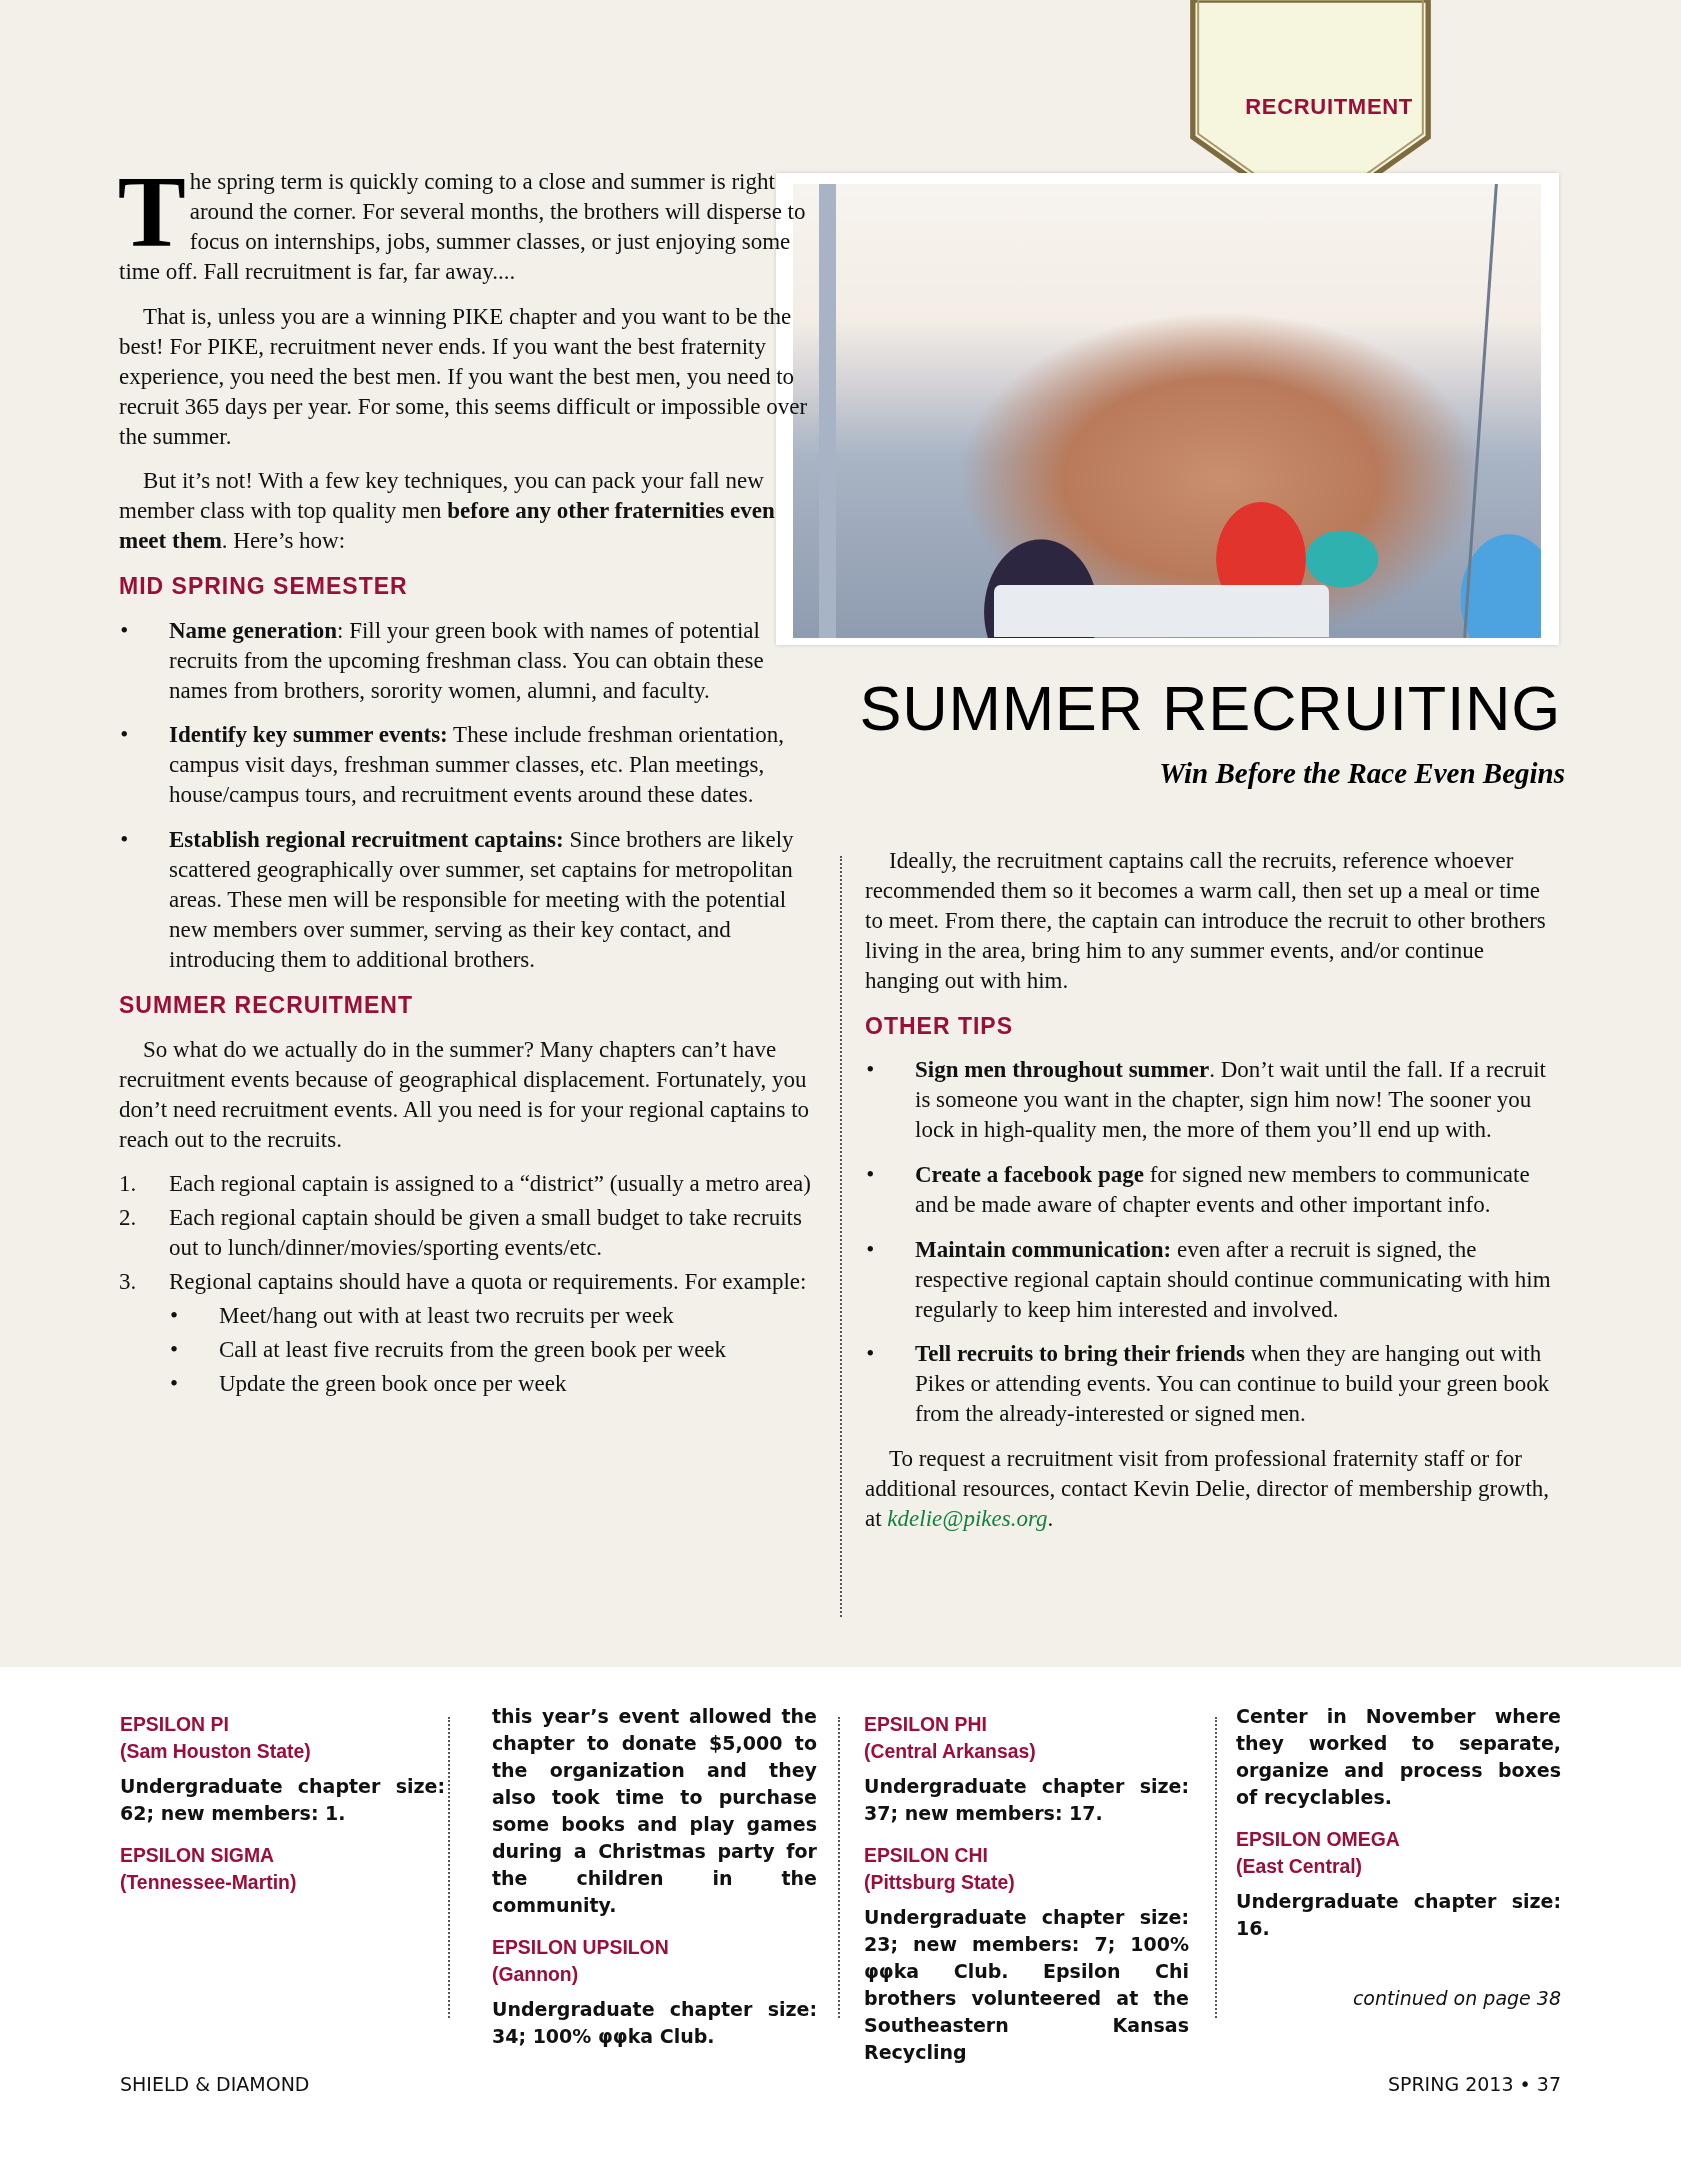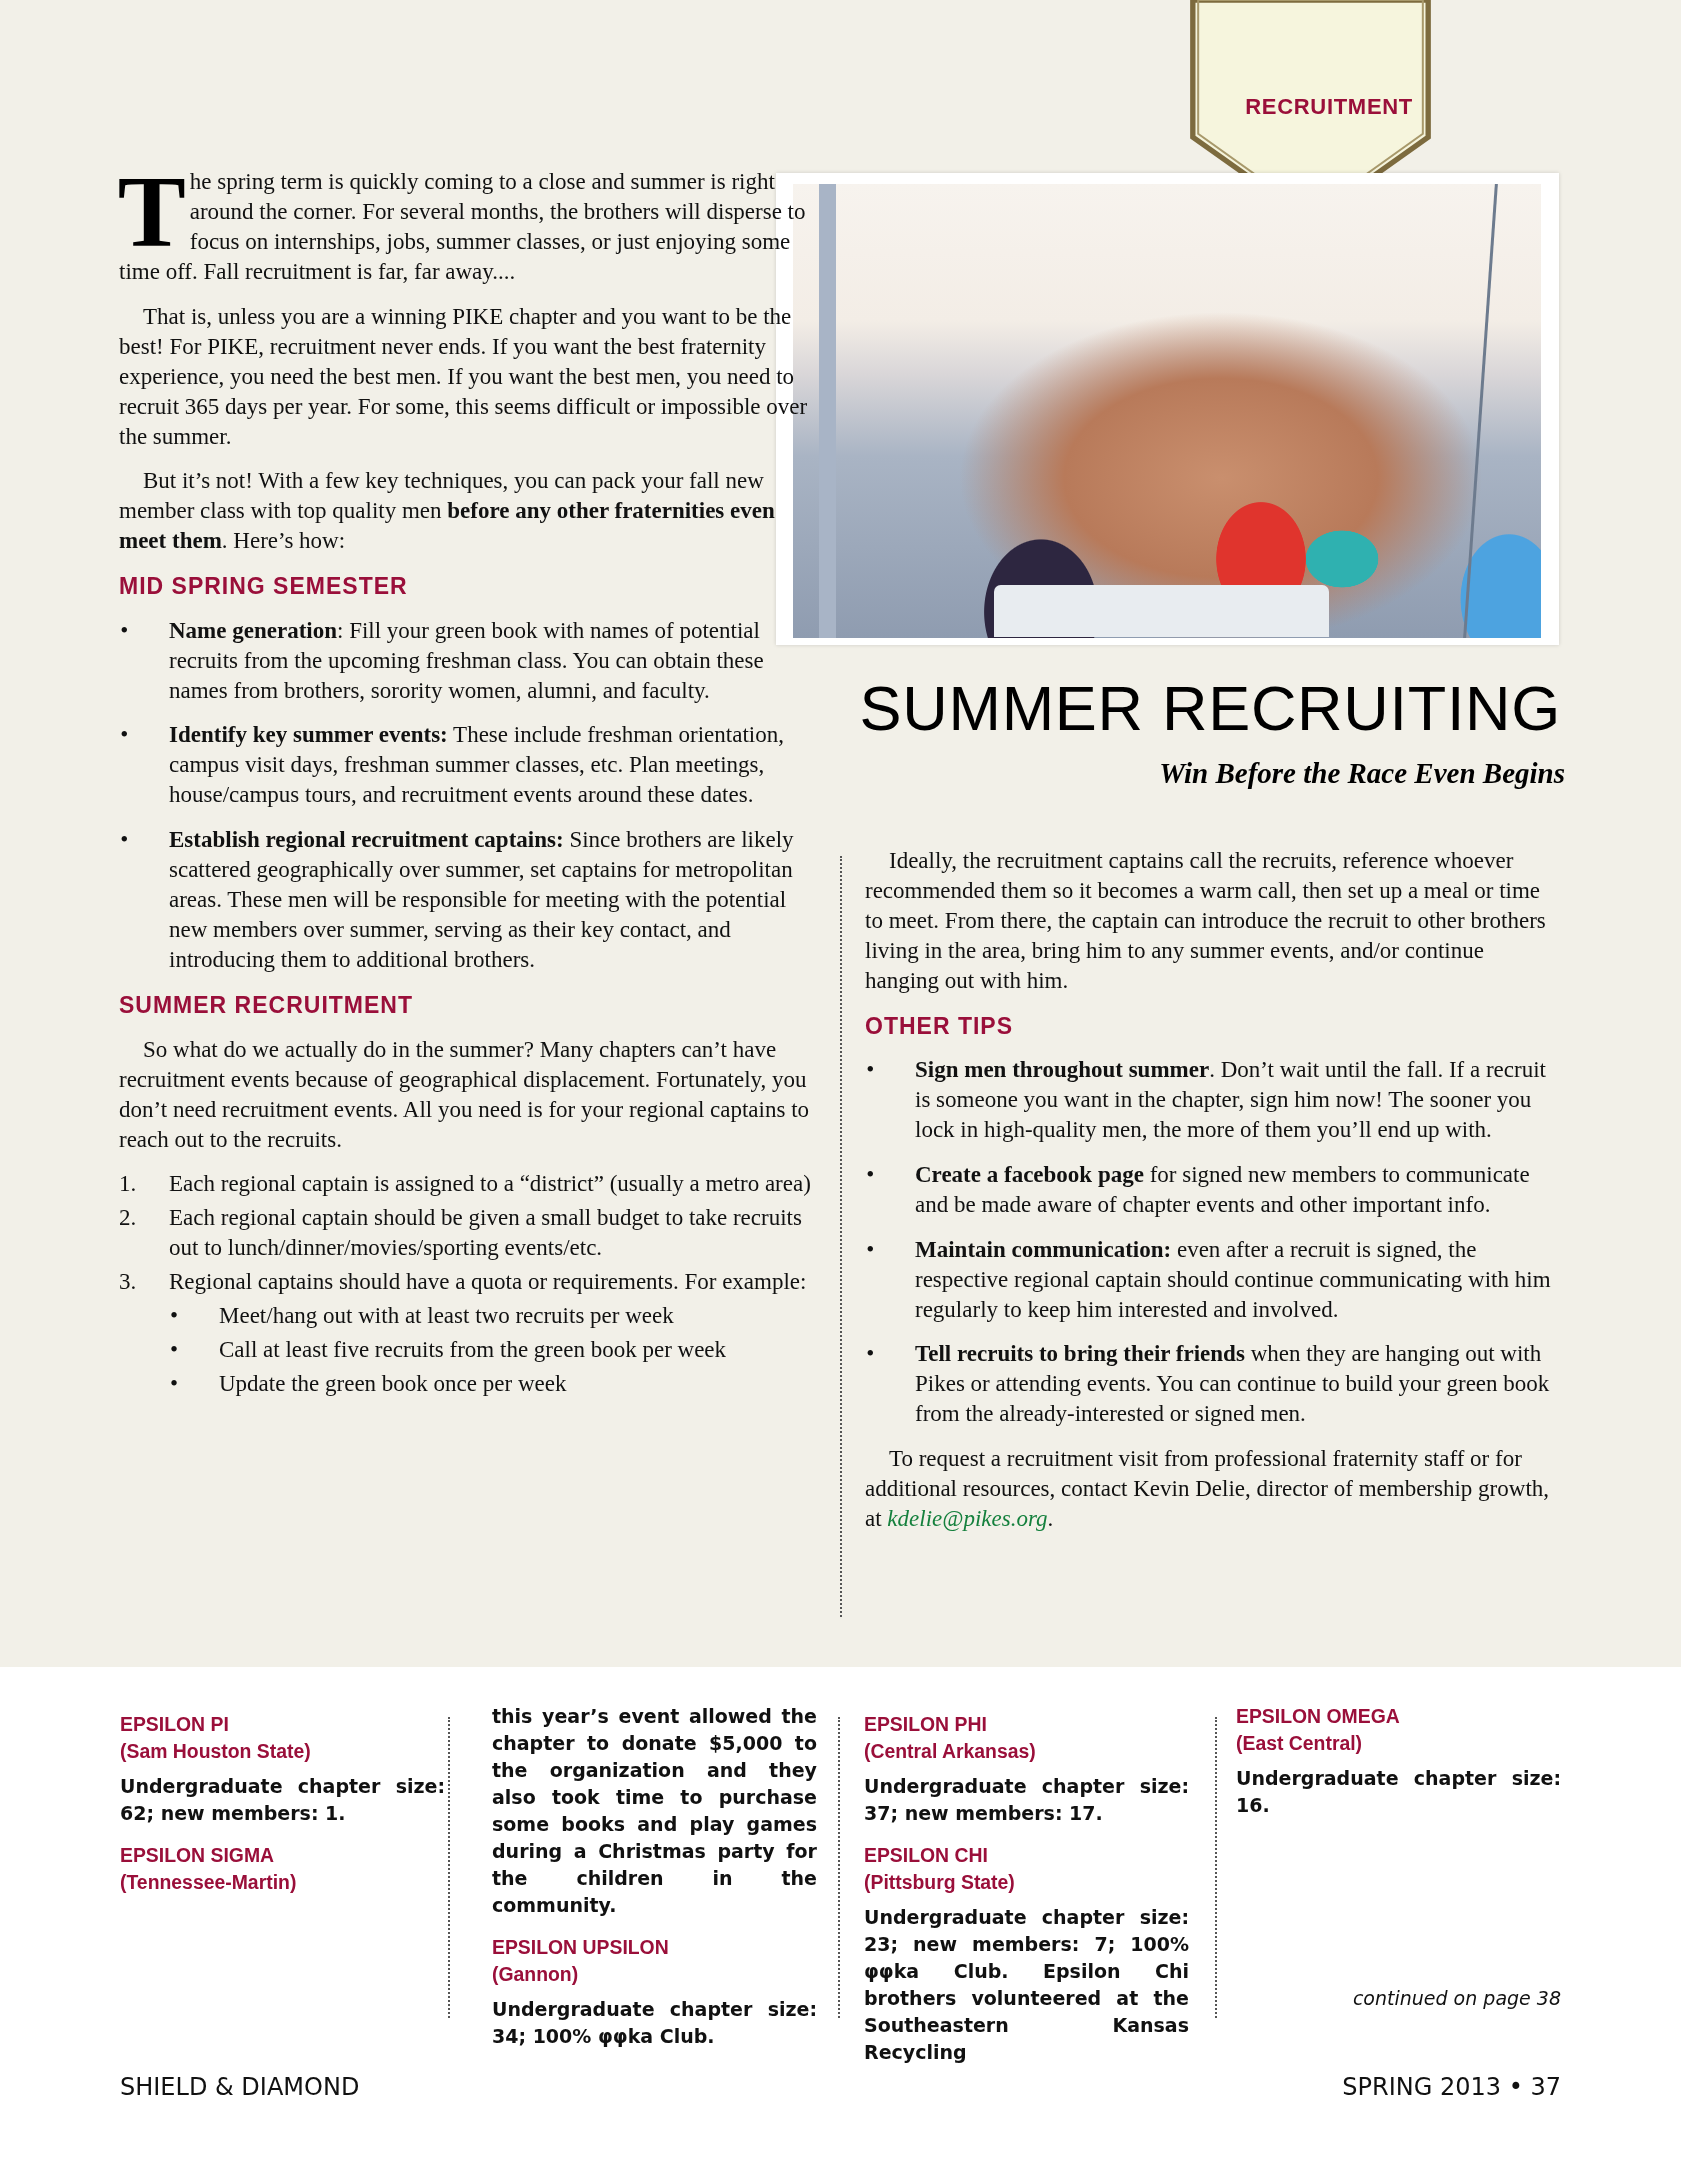--- a/index.html
+++ b/index.html
@@ -91,21 +91,21 @@
     font-family: "Liberation Sans", sans-serif; font-weight: bold; font-size: 19.4px; line-height: 27px;
     color: #9a0f3a;
   }
   .chap-text { font-size: 19px; line-height: 27px; color: #111; margin: 8px 0 14.7px 0; text-align: justify; font-weight: bold; }
   .continued {
     position: absolute; left: 1236px; top: 1987px; width: 325px; text-align: right;
     font-family: "DejaVu Sans", sans-serif; font-style: italic; font-size: 19px; color: #111;
   }
 
   .footer-left, .footer-right {
-    position: absolute; top: 2073px; font-family: "DejaVu Sans", sans-serif; font-size: 24px; color: #111;
+    position: absolute; top: 2073px; font-family: "DejaVu Sans", sans-serif; font-size: 19px; color: #111;
   }
   .footer-left { left: 120px; }
   .footer-right { right: 120px; }
 </style>
 </head>
 <body>
 
 <div class="top-section"></div>
 
 <div class="banner">
@@ -231,20 +231,21 @@
   <div class="chap-head">EPSILON PHI</div>
   <div class="chap-head">(Central Arkansas)</div>
   <div class="chap-text">Undergraduate chapter size: 37; new members: 17.</div>
   <div class="chap-head">EPSILON CHI</div>
   <div class="chap-head">(Pittsburg State)</div>
   <div class="chap-text">Undergraduate chapter size: 23; new members: 7; 100% φφka Club. Epsilon Chi brothers volunteered at the Southeastern Kansas Recycling</div>
 </div>
 <div class="divider-v" style="left:1215px; top:1717px; height:301px;"></div>
 
 <div class="chap-col" style="left:1236px; top:1703px;">
+  <div class="chap-text" style="margin-top:0;">Center in November where they worked to separate, organize and process boxes of recyclables.</div>
   <div class="chap-head">EPSILON OMEGA</div>
   <div class="chap-head">(East Central)</div>
   <div class="chap-text">Undergraduate chapter size: 16.</div>
 </div>
 <div class="continued">continued on page 38</div>
 
 <div class="footer-left">SHIELD &amp; DIAMOND</div>
 <div class="footer-right">SPRING 2013 • 37</div>
 
 

